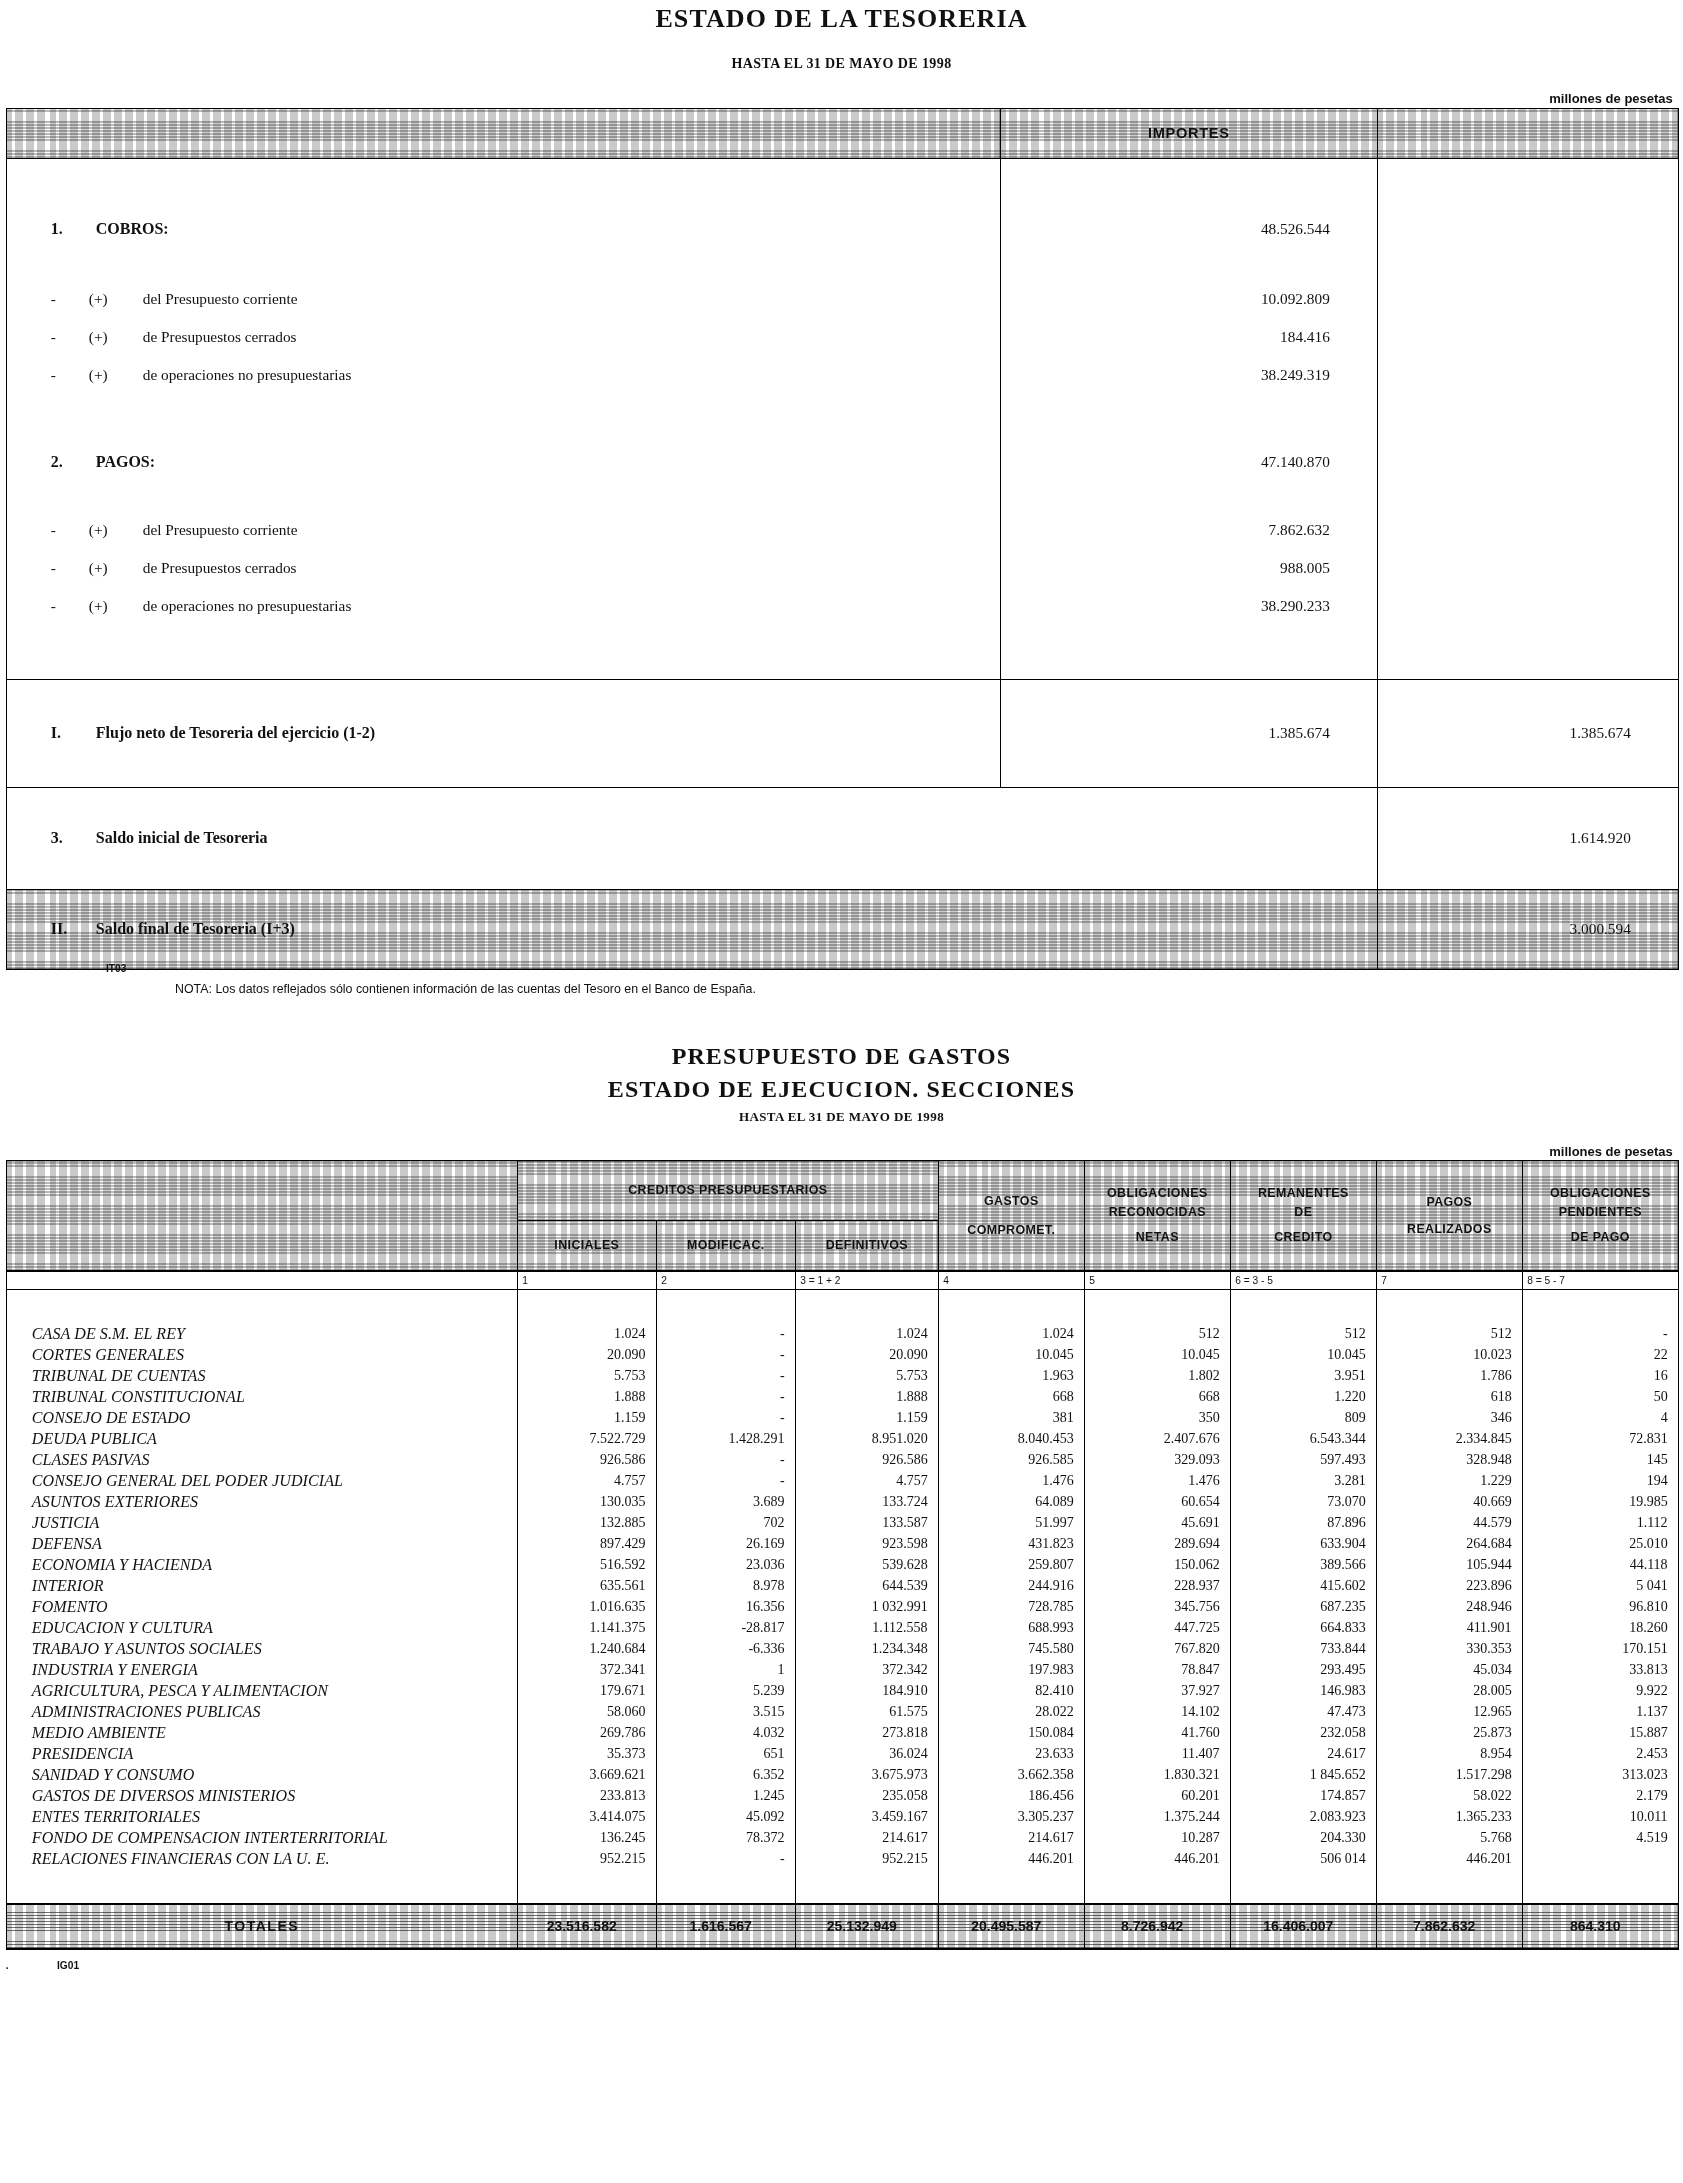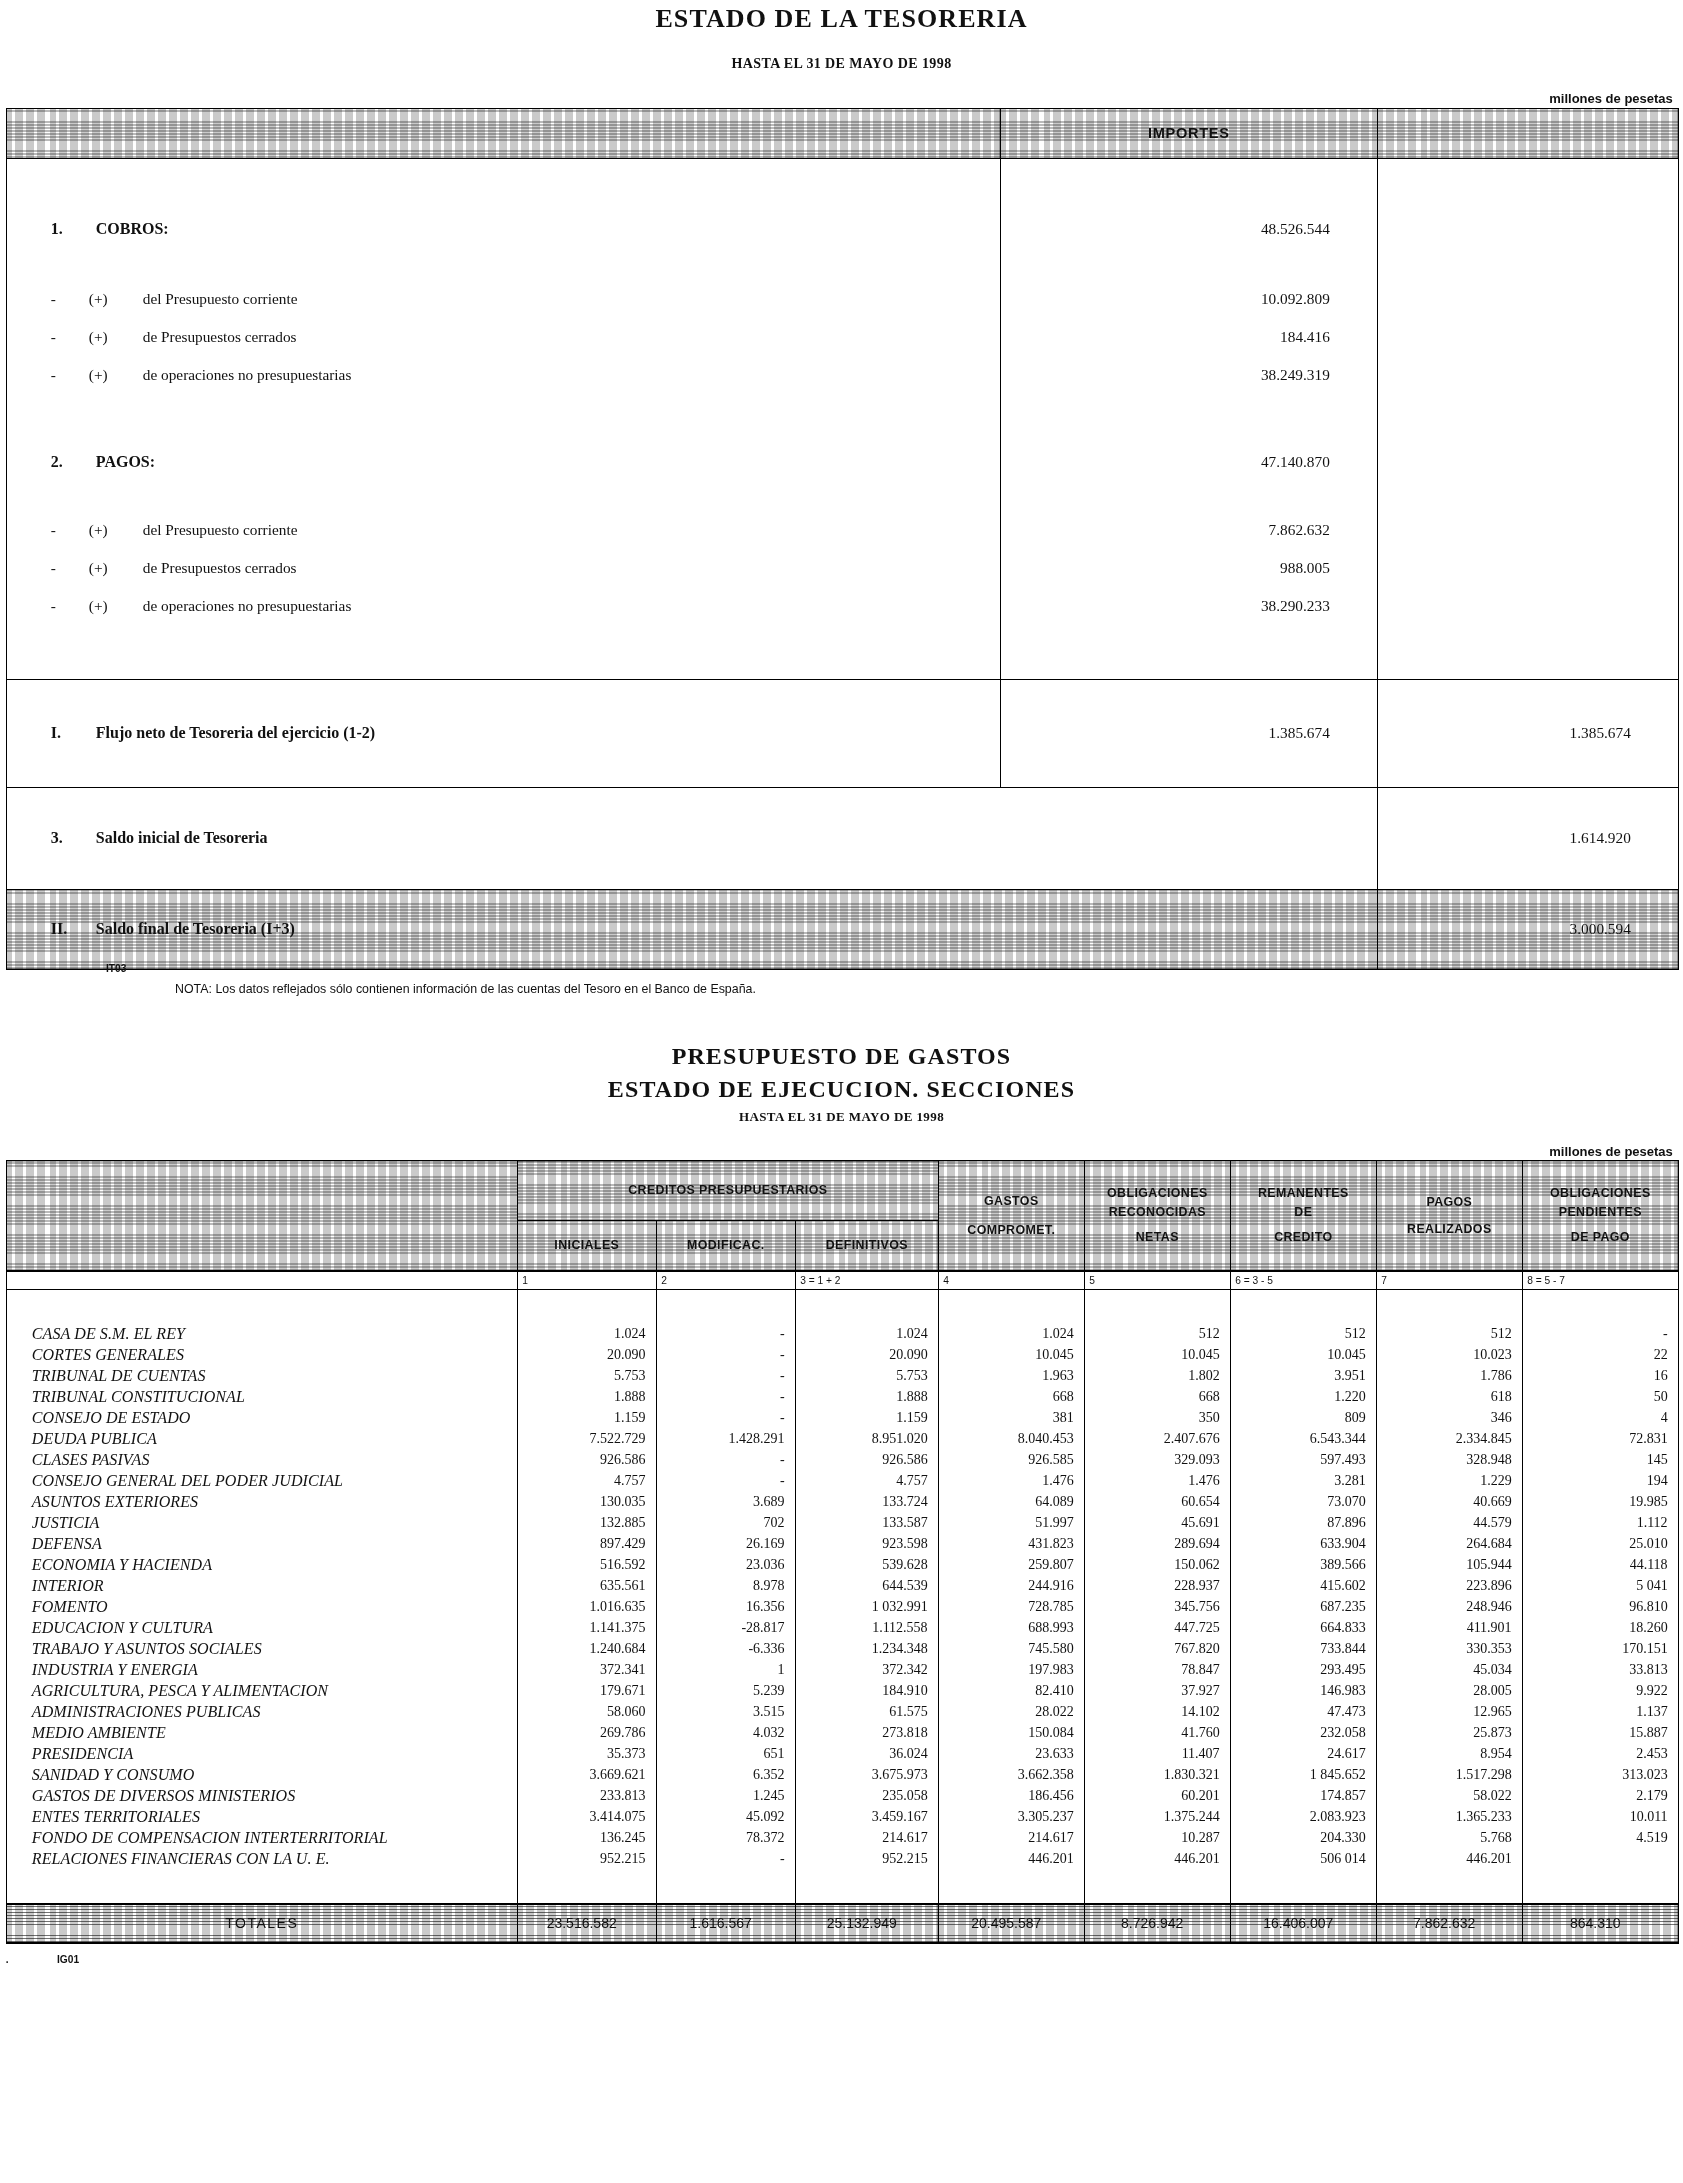--- a/index.html
+++ b/index.html
@@ -162,23 +162,23 @@
     padding: 0.7px 10.2px 0.7px 0;
     white-space: nowrap;
     border-left: 1.5px solid #000;
     border-right: 1.5px solid #000;
     border-top: 0; border-bottom: 0;
   }
   .t2 tr.data-row td { height: 21px; }
   .t2 tr.spacer-row td { height: 34px; border-top: 0; border-bottom: 0; }
 
   .t2 .tot-row td {
-    height: 39px;
+    height: 45px;
     font-family: "Liberation Sans", sans-serif;
-    font-weight: normal;
+    font-weight: bold;
     font-size: 14px;
     border-top: 2.2px solid #000;
     border-bottom: 2.2px solid #000;
     text-align: center;
   }
   .t2 .tot-label {
     text-align: center;
     letter-spacing: 1.5px;
   }
   .t2 .tot-v { text-align: right; padding-right: 10.2px; }

